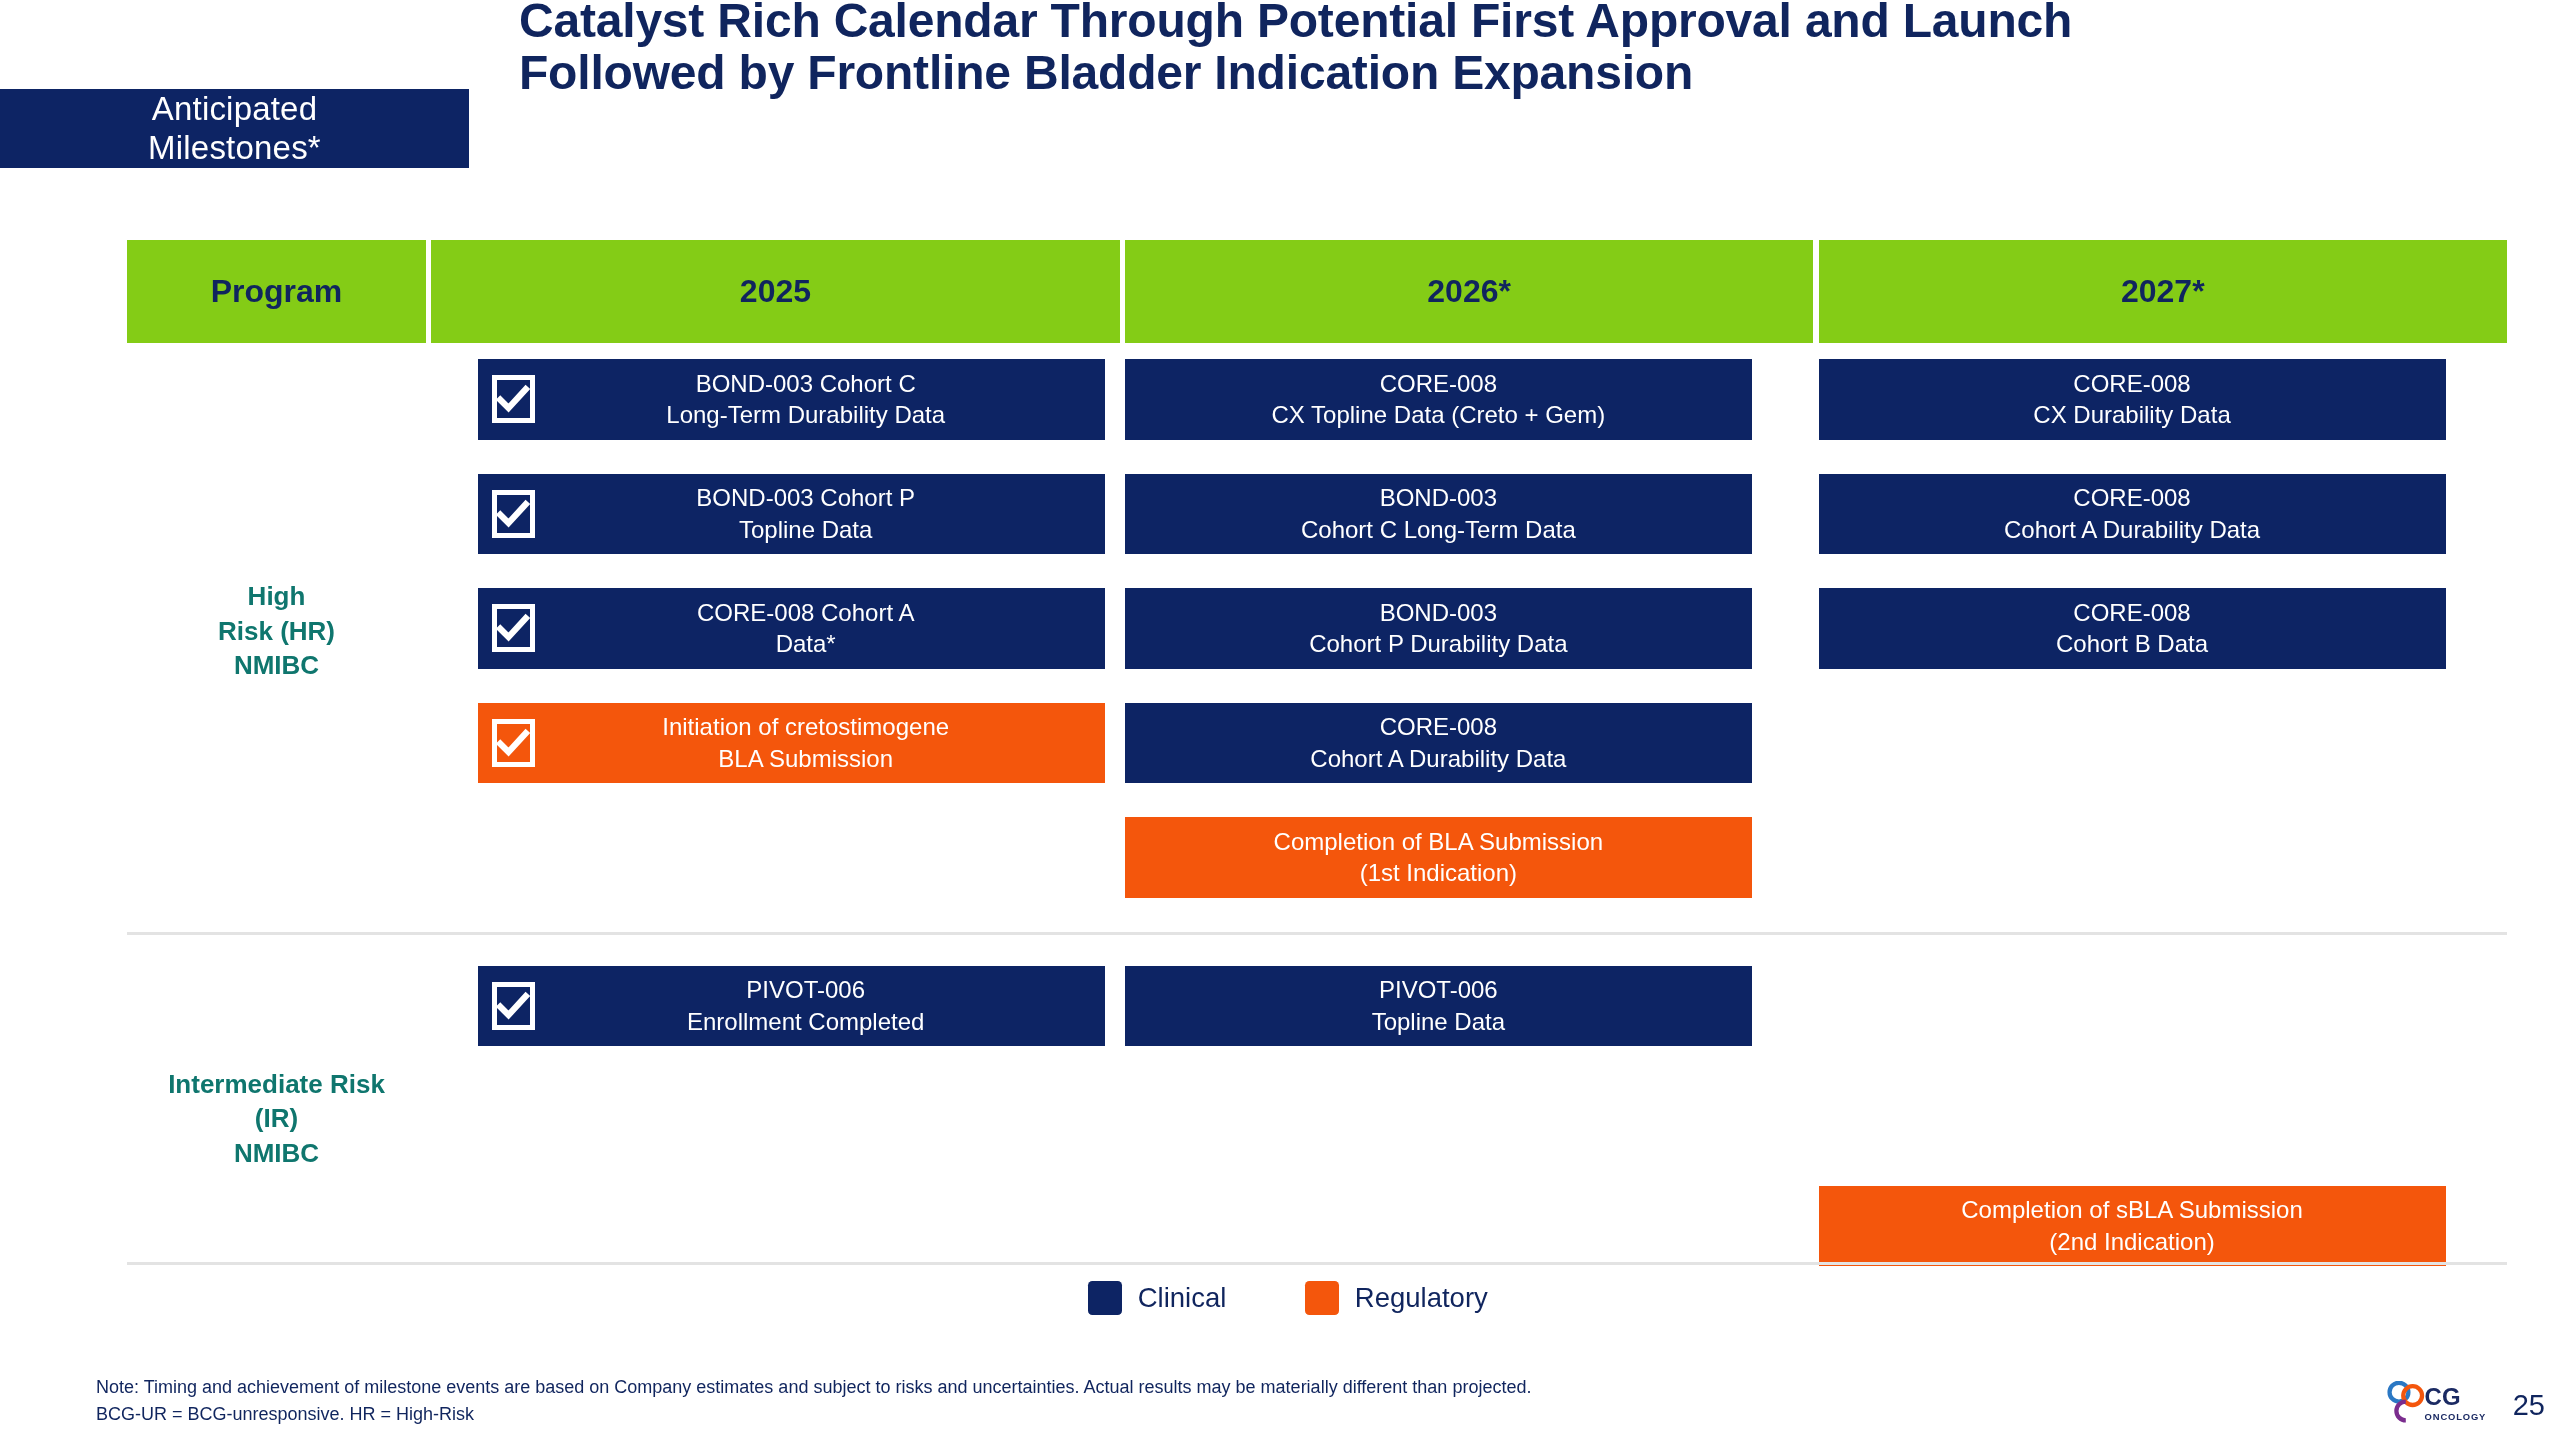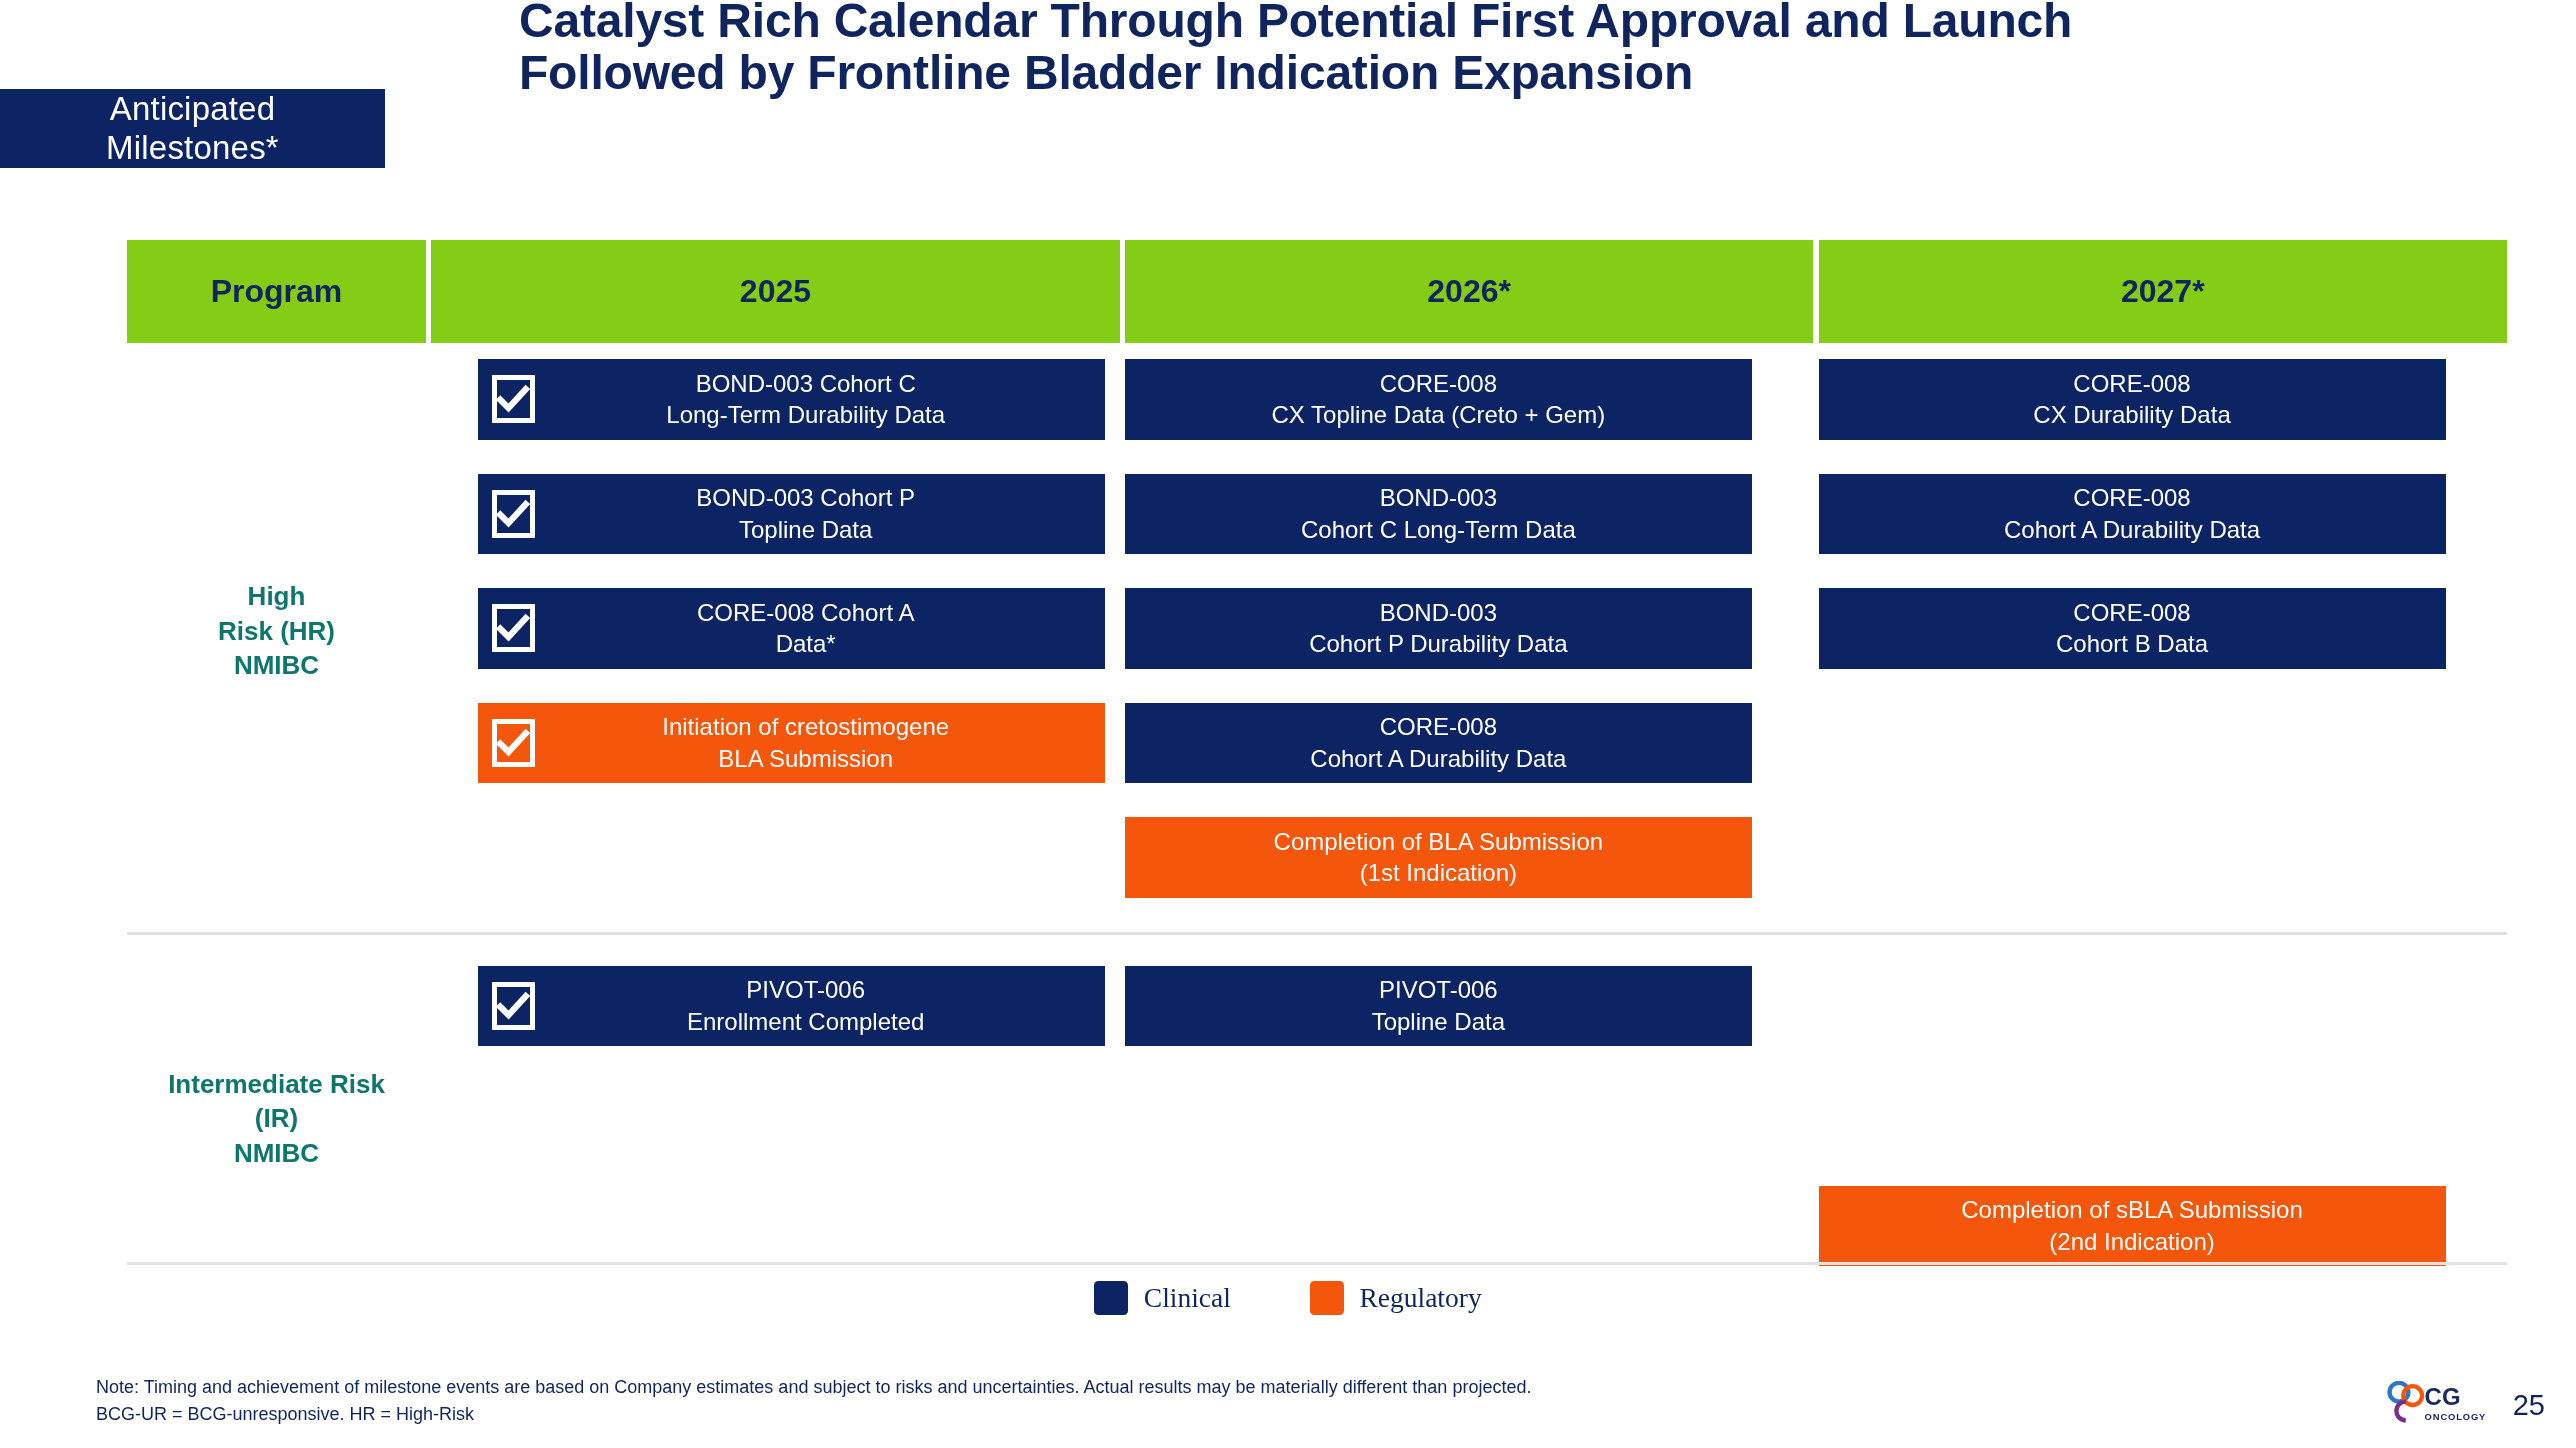--- a/index.html
+++ b/index.html
@@ -14,21 +14,21 @@
     overflow: hidden;
     font-family: "Liberation Sans", sans-serif;
     color: #10255e;
   }
 
   
   .milestone-banner {
     position: absolute;
     left: 0;
     top: 89px;
-    width: 385px;
+    width: 469px;
     height: 79px;
     background: #0d2464;
     color: #ffffff;
     display: flex;
     align-items: center;
     justify-content: center;
     text-align: center;
     font-size: 33px;
     line-height: 1.18;
     letter-spacing: 0.2px;
@@ -159,21 +159,20 @@
     justify-content: center;
     align-items: center;
     gap: 79px;
   }
   .legend-item {
     display: flex;
     align-items: center;
     gap: 15.5px;
     font-size: 27.5px;
     color: #10255e;
-    font-family: Liberation Serif, serif;
   }
   .legend-swatch {
     width: 34px;
     height: 34px;
     border-radius: 4.3px;
   }
   .sw-clinical   { background: #0d2464; }
   .sw-regulatory { background: #f4560c; }
 
   

